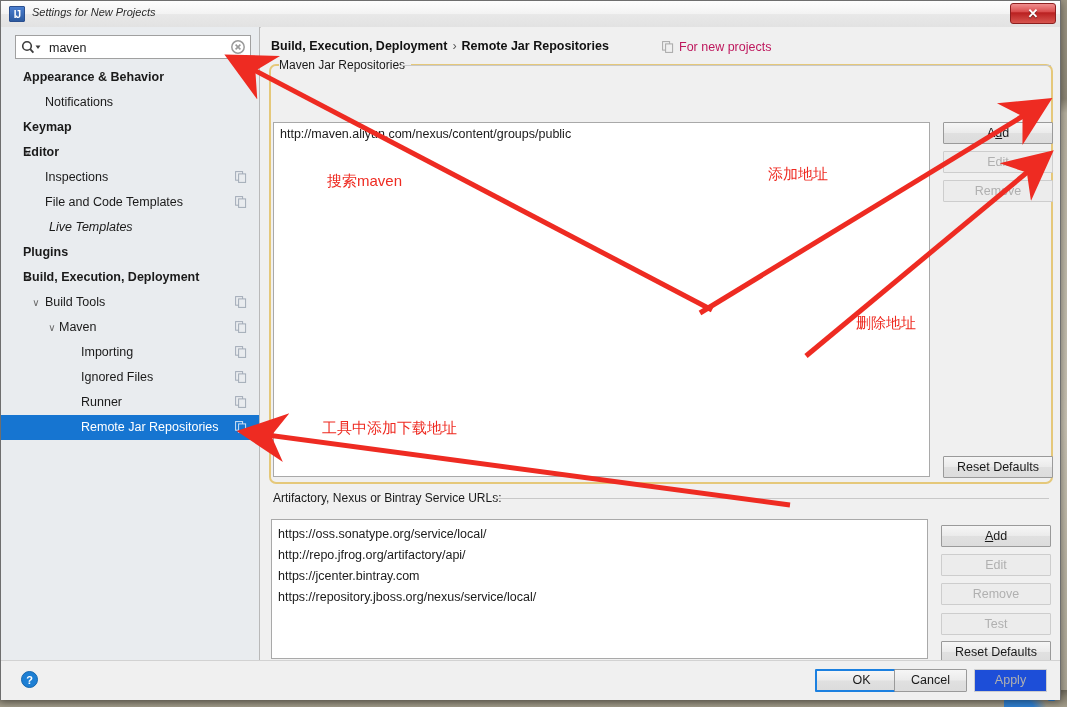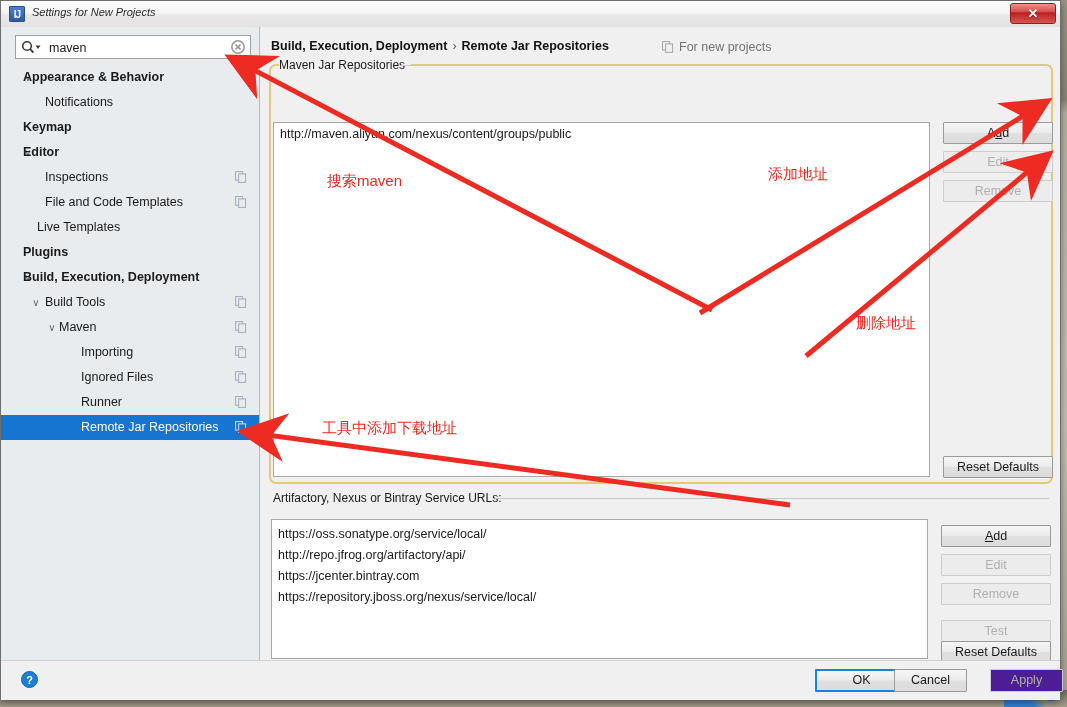--- a/index.html
+++ b/index.html
@@ -205,21 +205,21 @@
   }
   #breadcrumb .sep {
     font-weight: normal;
     color: #555;
     padding: 0 5px;
   }
   #for-new-projects {
     position: absolute;
     left: 401px; top: 13px;
     font-size: 12.5px;
-    color: #737373;
+    color: #be185d;
     white-space: nowrap;
   }
   #fnp-icon {
     display: inline-block;
     vertical-align: -2px;
     width: 12px; height: 12px;
     margin-right: 5px;
     opacity: .7;
   }
 
@@ -332,24 +332,23 @@
   }
   #ok-btn {
     left: 814px; width: 93px;
     border: 2px solid #1b80e0;
     line-height: 19px;
   }
   #cancel-btn { left: 893px; width: 73px; }
   #apply-btn {
     left: 973px; width: 73px;
     color: #b0b0b0;
-    background: #4c1d95;
+    background: #1d4ed8;
     border-color: #cdcdcd;
     cursor: default;
-    margin-left: 16px;
   }
 
   
   #annotations {
     position: absolute;
     left: 0; top: 0;
     width: 1067px; height: 707px;
     pointer-events: none;
   }
   .anno-text {
@@ -420,21 +419,21 @@
             </svg>
           </div>
           <div class="tree-row">
             <span class="lbl" style="left: 44px;">File and Code Templates</span>
             <svg class="copyicon" viewBox="0 0 12 12">
               <rect x="0.6" y="0.6" width="7" height="8.6" fill="none" stroke="#8a96a5" stroke-width="1"></rect>
               <rect x="3.6" y="2.9" width="7" height="8.5" fill="#e9ecef" stroke="#8a96a5" stroke-width="1"></rect>
             </svg>
           </div>
           <div class="tree-row">
-            <span class="lbl" style="left: 36px;">Live Templates</span>
+            <span class="lbl" style="left: 48px; font-style: italic;">Live Templates</span>
           </div>
           <div class="tree-row bold">
             <span class="lbl" style="left: 22px;">Plugins</span>
           </div>
           <div class="tree-row bold">
             <span class="chev" style="left: 20px;">∨</span>
             <span class="lbl" style="left: 22px;">Build, Execution, Deployment</span>
           </div>
           <div class="tree-row">
             <span class="chev" style="left: 28px;">∨</span>
@@ -521,21 +520,21 @@
             <div class="list-item">http://repo.jfrog.org/artifactory/api/</div>
             <div class="list-item">https://jcenter.bintray.com</div>
             <div class="list-item">https://repository.jboss.org/nexus/service/local/</div>
           </div>
 
         <div class="side-btn" style="left:672px; top:28px;">
           <u>A</u>dd
         </div>
         <div class="side-btn disabled" style="left:672px; top:57px;">Edit</div>
         <div class="side-btn disabled" style="left:672px; top:86px;">Remove</div>
-        <div class="side-btn disabled" style="left:672px; top:123px;">Test</div>
+        <div class="side-btn disabled" style="left:672px; top:116px;">Test</div>
         <div class="side-btn" style="left:672px; top:144px;">Reset Defaults</div>
       </div>
     </div>
   </div>
 
   <div id="footer">
     <svg id="help-icon" viewBox="0 0 17 17">
       <circle cx="8.5" cy="8.5" r="8" fill="#1d7fd4"></circle>
       <circle cx="8.5" cy="8.5" r="8" fill="none" stroke="#1566ad" stroke-width="1"></circle>
       <text x="8.5" y="12.5" font-family="Liberation Sans, sans-serif" font-size="11" font-weight="bold" fill="#ffffff" text-anchor="middle">?</text>

